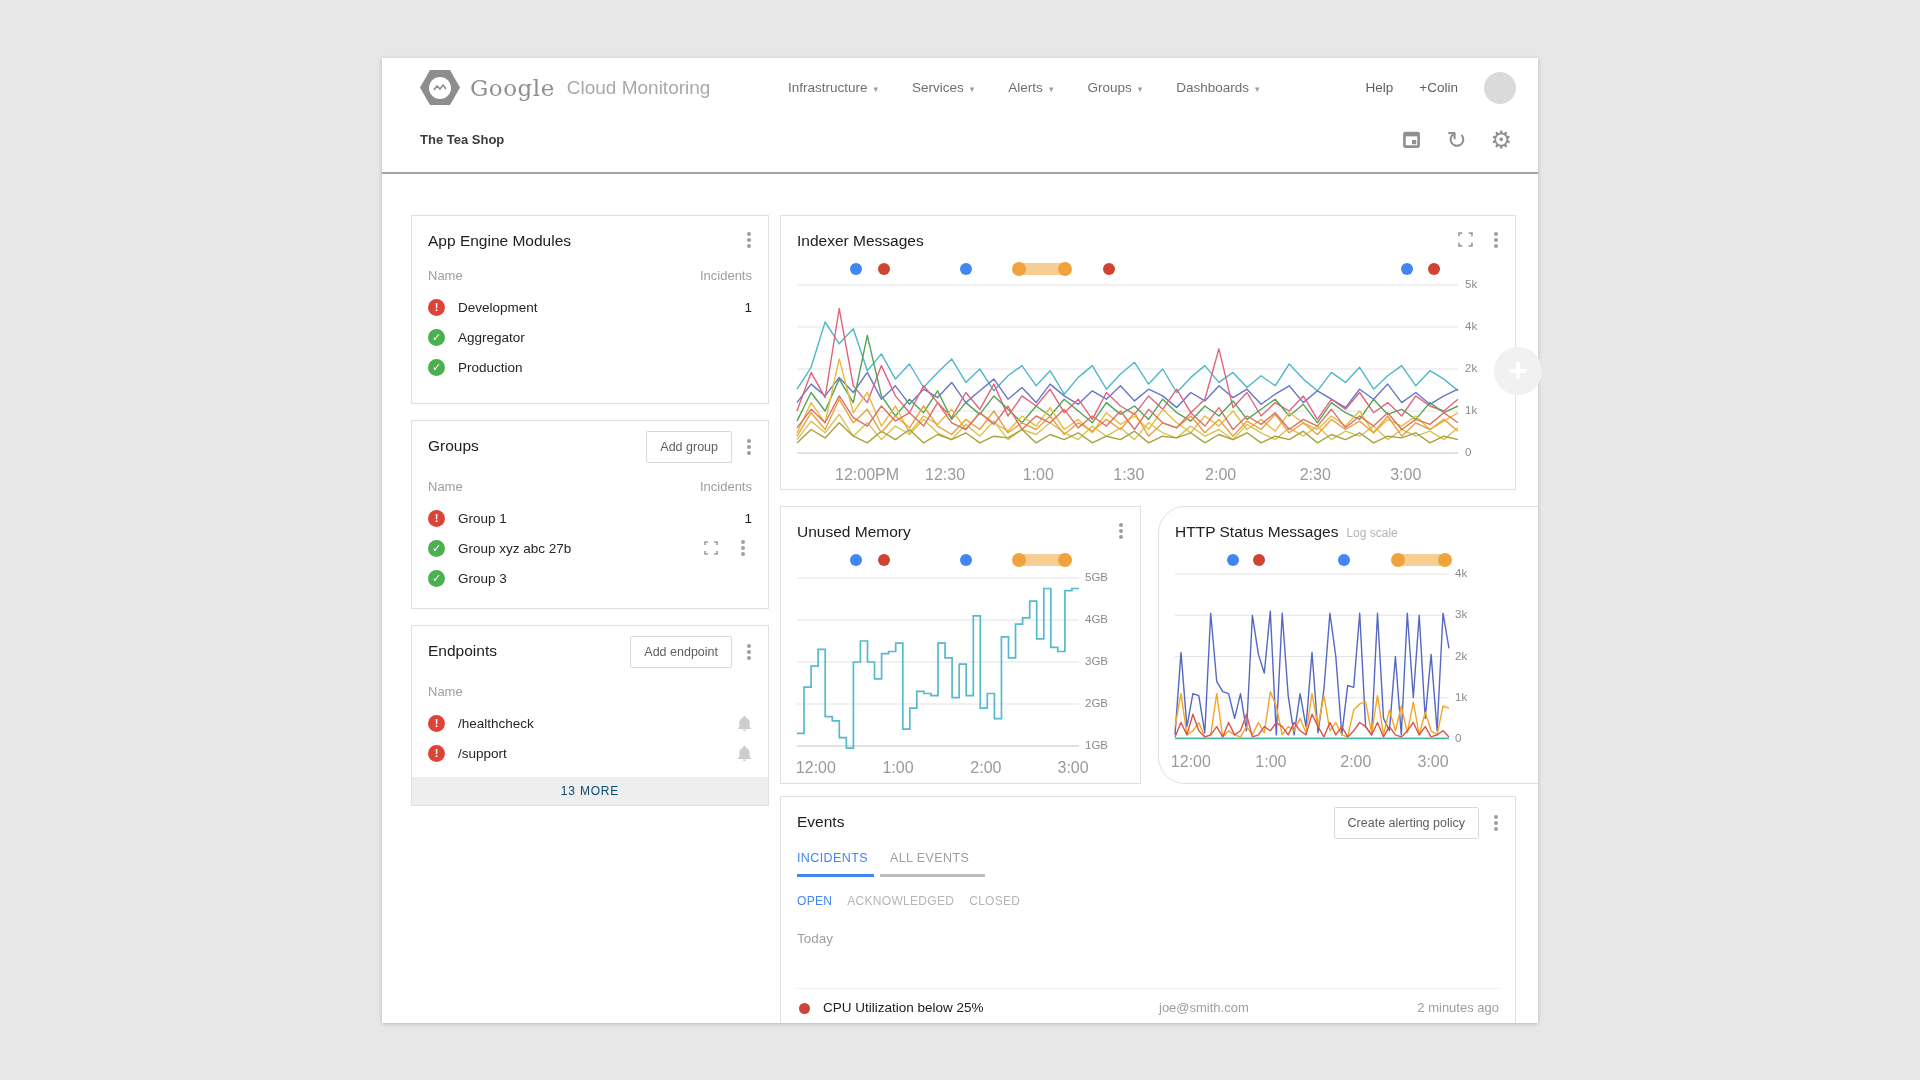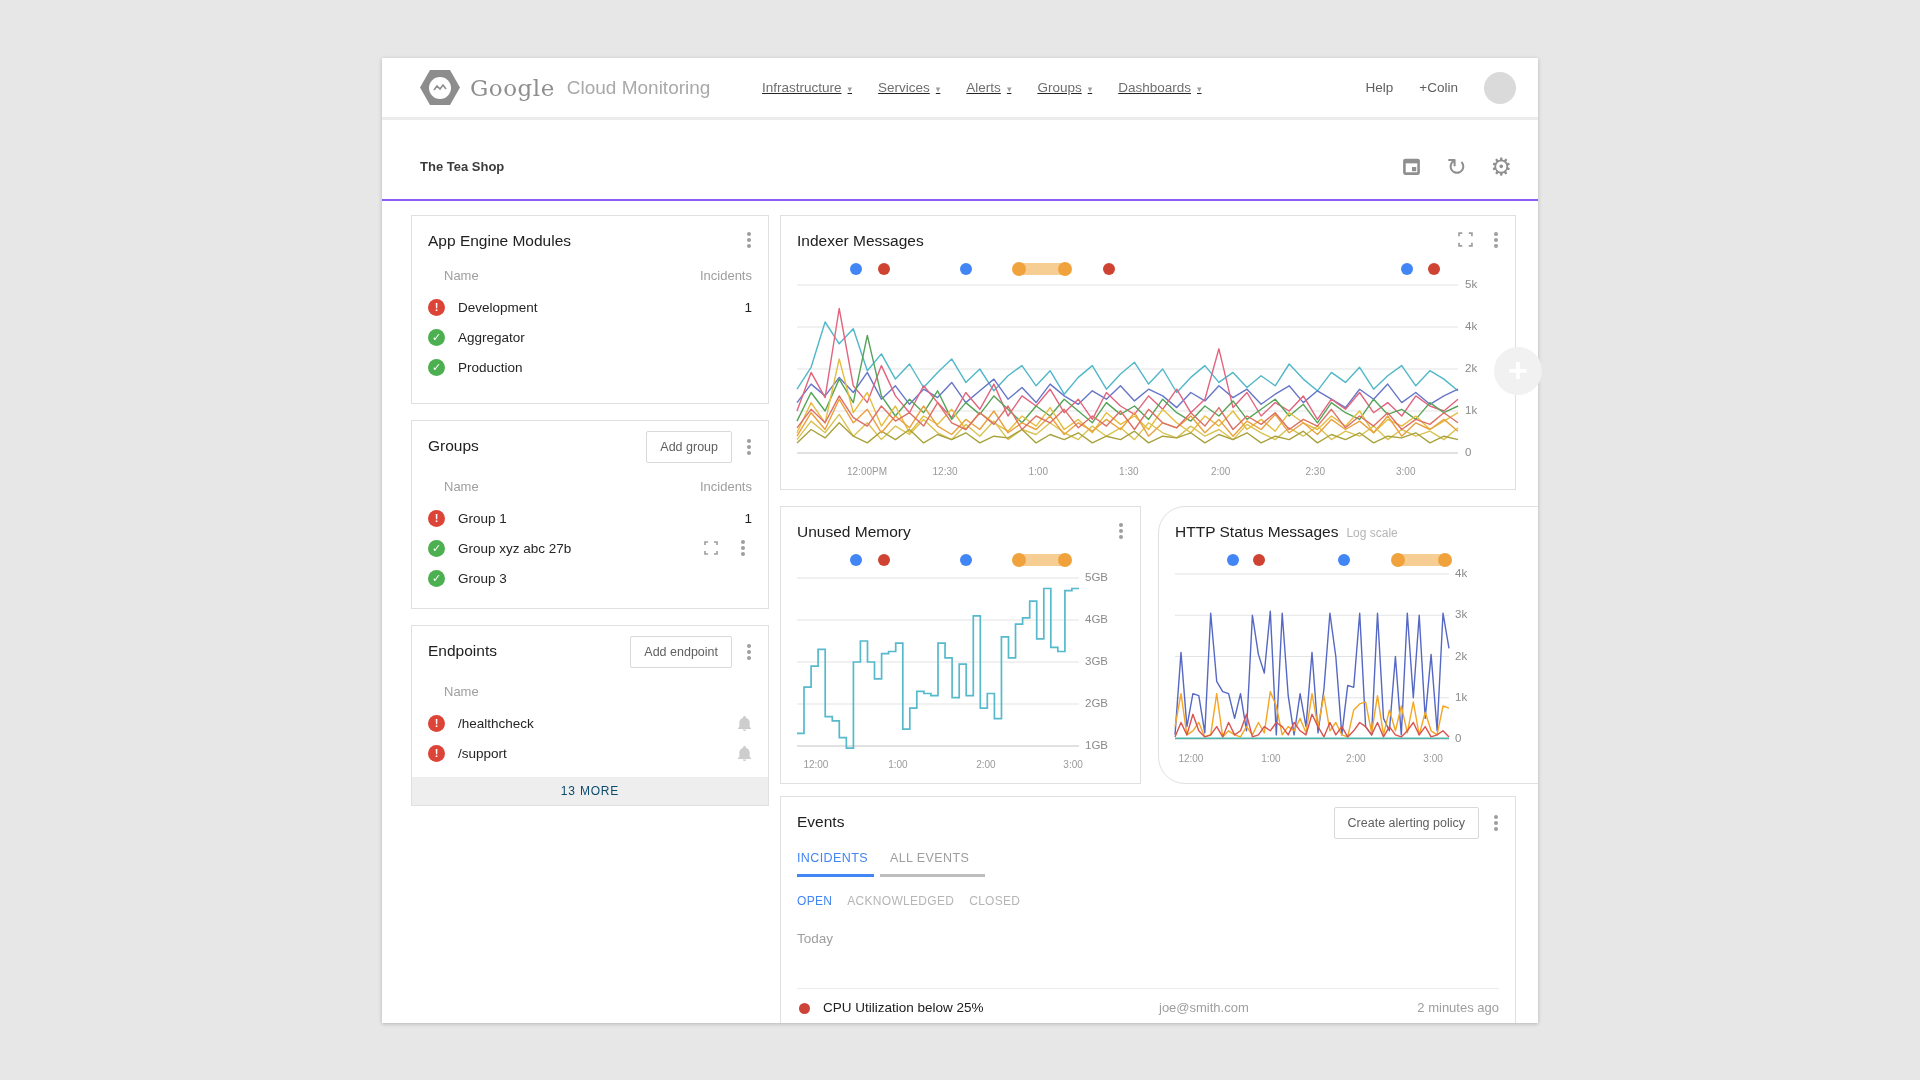--- a/index.html
+++ b/index.html
@@ -10,30 +10,30 @@
 
   
   .appbar { position:absolute; left:0; top:0; width:100%; height:62px; background:#fff;
             border-bottom:3px solid #ececec; display:flex; align-items:center; }
   .logo { display:flex; align-items:center; gap:10px; margin-left:38px; }
   .hex { width:40px; height:35px; background:#8d8d8d; display:flex; align-items:center; justify-content:center;
          clip-path:polygon(25% 0,75% 0,100% 50%,75% 100%,25% 100%,0 50%); }
   .hex-circle { width:22px; height:22px; border-radius:50%; background:#fff; display:flex; align-items:center; justify-content:center; }
   .brand { font-family:"DejaVu Serif","Liberation Serif",serif; font-size:23px; color:#8f8f8f; letter-spacing:.5px; }
   .product { font-size:19px; color:#a9a9a9; font-weight:300; margin-left:2px; }
-  .nav { position:absolute; left:380px; display:flex; gap:26px;text-decoration:underline; }
+  .nav { position:absolute; left:406px; display:flex; gap:34px; }
   .nav-item { font-size:13.5px; color:#6f6f6f; cursor:pointer; white-space:nowrap; }
   .caret { font-size:9px; color:#9e9e9e; margin-left:6px; }
   .appbar-right { position:absolute; right:22px; display:flex; align-items:center; gap:26px; }
   .appbar-right .txt-link { font-size:13.5px; color:#5f5f5f; cursor:pointer; }
   .avatar { width:32px; height:32px; border-radius:50%; background:#dadada; }
 
   
-  .toolbar { position:absolute; left:0; top:76px; width:100%; height:67px; background:#fff;
-             border-bottom:2px solid #8b5cf6; display:flex; align-items:center; }
+  .toolbar { position:absolute; left:0; top:49px; width:100%; height:67px; background:#fff;
+             border-bottom:2px solid #a3a3a3; display:flex; align-items:center; }
   .dash-title { margin-left:38px; font-size:13px; font-weight:bold; color:#3c3c3c; }
   .toolbar-icons { position:absolute; right:26px; display:flex; align-items:center; gap:24px; }
   .tool-glyph { font-family:"DejaVu Sans",sans-serif; font-size:24px; color:#8f8f8f; cursor:pointer; line-height:1; }
 
   
   .card { position:absolute; background:#fff; border:1px solid #e0e0e0; }
   .card-title { position:absolute; left:16px; top:16px; font-size:15.5px; color:#212121; font-weight:500; }
   .subtitle { font-size:12px; color:#b5b5b5; font-weight:400; margin-left:8px; }
   .kebab { position:absolute; right:10px; top:14px; width:18px; height:20px; cursor:pointer; display:flex; align-items:center; justify-content:center; }
   .kebab i { width:4px; height:4px; border-radius:50%; background:#9e9e9e; display:block;
@@ -46,21 +46,21 @@
 
   #card-aem    { left:29px;  top:157px; width:358px; height:189px; }
   #card-groups { left:29px;  top:362px; width:358px; height:189px; }
   #card-endp   { left:29px;  top:567px; width:358px; height:181px; }
   #card-indexer{ left:398px; top:157px; width:736px; height:275px; }
   #card-unused { left:398px; top:448px; width:361px; height:278px; }
   #card-http   { left:776px; top:448px; width:418px; height:278px;border-radius:27px; }
   #card-events { left:398px; top:738px; width:736px; height:230px;text-decoration:underline; }
 
   .card-list { position:absolute; left:16px; right:16px; top:42px; }
-  .list-head { display:flex; justify-content:space-between; align-items:center; height:34px; color:#9e9e9e; font-size:13px;margin-left:16px; }
+  .list-head { display:flex; justify-content:space-between; align-items:center; height:34px; color:#9e9e9e; font-size:13px; }
   .list-row { display:flex; align-items:center; height:30px; font-size:13.5px; color:#252525; cursor:pointer; }
   .status { width:17px; height:17px; border-radius:50%; color:#fff; font-size:11px; font-weight:bold;
             display:flex; align-items:center; justify-content:center; margin-right:13px; flex:none; }
   .status.error { background:#db4437; }
   .status.ok { background:#4caf50; }
   .row-name { flex:1 1 auto; }
   .row-count { font-weight:500; color:#212121; }
   .row-icons { display:flex; align-items:center; gap:16px; }
   .row-icons .kebab { position:static; }
   .more-bar { position:absolute; left:0; right:0; bottom:0; height:28px; background:#eeeeee; color:#0c4a6e;
@@ -71,21 +71,21 @@
   .markers { position:absolute; height:14px; }
   .marker-dot { position:absolute; top:1px; width:12px; height:12px; border-radius:50%; }
   .marker-pill { position:absolute; top:1px; height:12px; border-radius:7px; }
   .pill-dot { position:absolute; top:-1px; width:14px; height:14px; border-radius:50%; }
   .pill-dot.left { left:-2px; } .pill-dot.right { right:-2px; }
   .plot-area { position:absolute; }
   .plot-area svg { overflow:visible; display:block; }
   .ylabels { position:absolute; width:44px; }
   .ylabels span { position:absolute; left:0; font-size:11.5px; color:#8a8a8a; }
   .xlabels { position:absolute; height:16px; }
-  .xlabels span { position:absolute; top:0; transform:translateX(-50%); font-size:10px; color:#9a9a9a; white-space:nowrap; }
+  .xlabels span { position:absolute; top:0; transform:translateX(-50%); font-size:16px; color:#9a9a9a; white-space:nowrap; }
 
   #card-indexer .markers { left:16px; top:46px; width:661px; }
   #card-indexer .plot-area { left:16px; top:69px; width:661px; height:178px; }
   #card-indexer .ylabels { left:684px; top:69px; }
   #card-indexer .xlabels { left:16px; top:250px; width:661px; }
 
   #card-unused .markers { left:16px; top:46px; width:282px; }
   #card-unused .plot-area { left:16px; top:71px; width:282px; height:178px; }
   #card-unused .ylabels { left:304px; top:71px; }
   #card-unused .xlabels { left:16px; top:252px; width:282px; }

